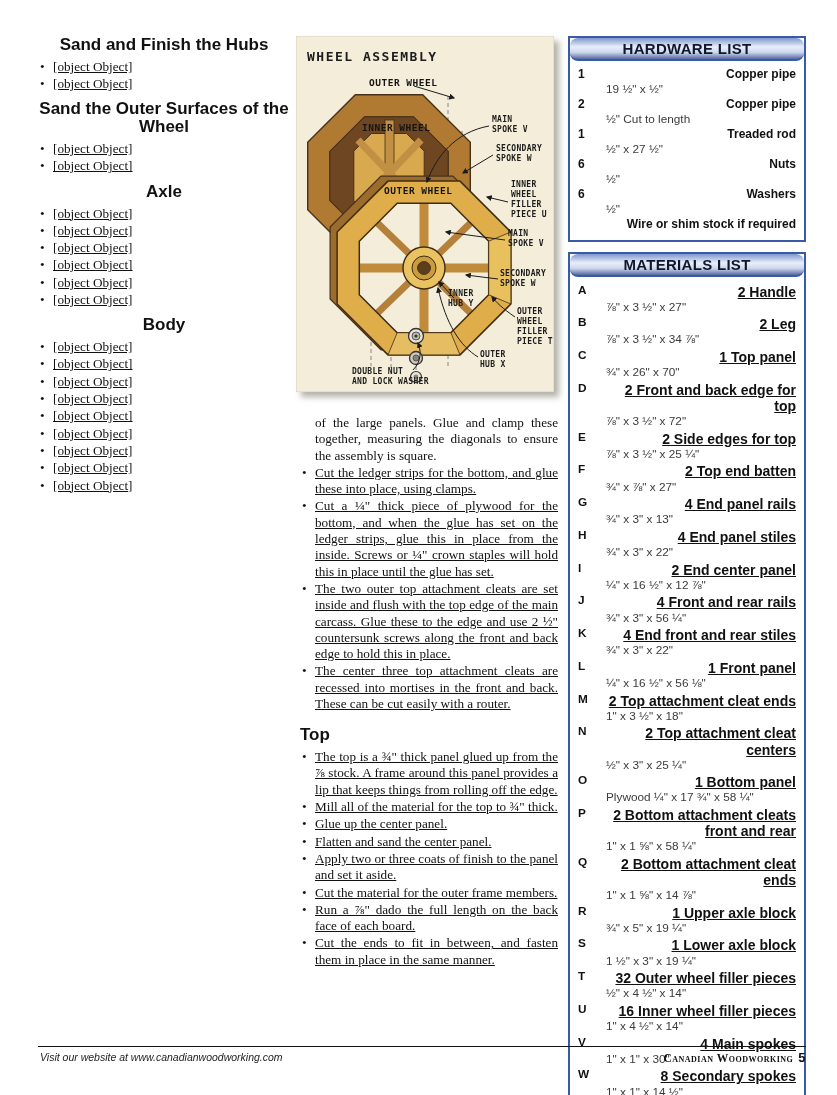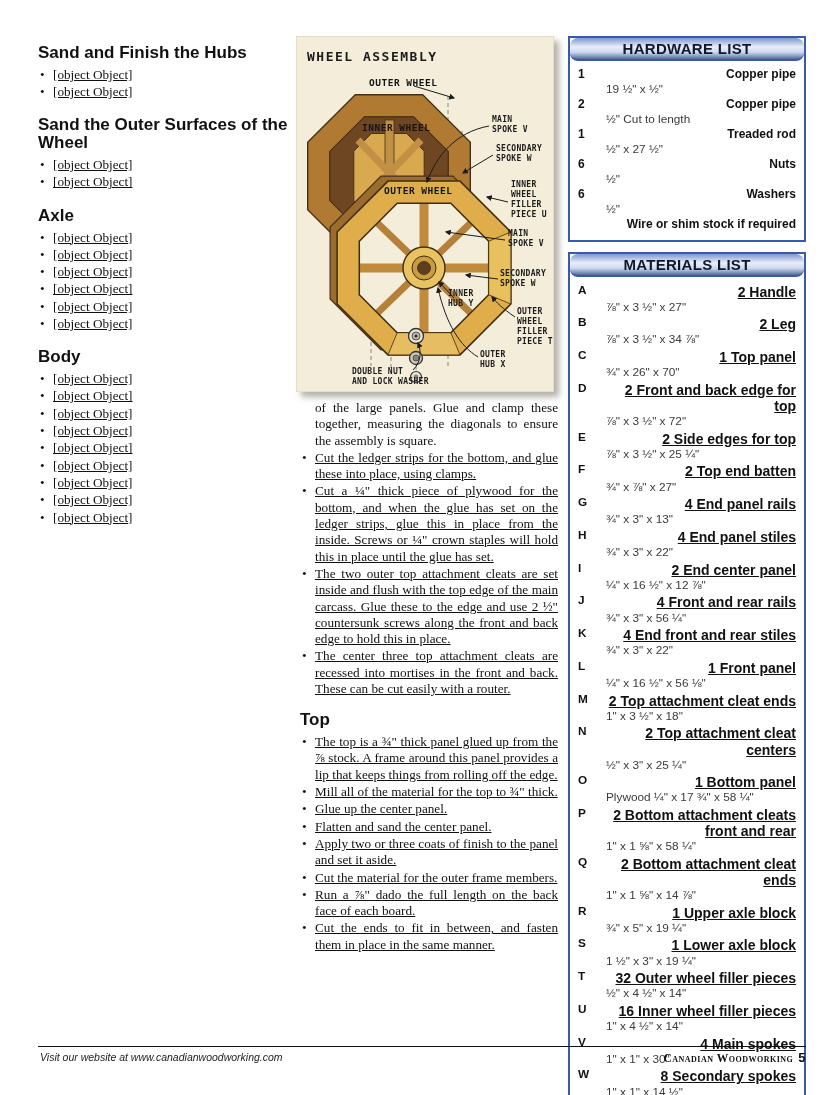--- a/index.html
+++ b/index.html
@@ -1,25 +1,25 @@
 <!DOCTYPE html>
 <html><head>
 <meta charset="utf-8">
 <style>
   html,body{margin:0;padding:0;background:#ffffff;}
   .page{position:relative;width:837px;height:1095px;background:#ffffff;overflow:hidden;
         font-family:"Liberation Serif","DejaVu Serif",serif;color:#111;}
   
   .col-left{position:absolute;left:38px;top:28px;width:252px;}
-  .col-mid{position:absolute;left:300px;top:400px;width:258px;}
+  .col-mid{position:absolute;left:300px;top:415px;width:258px;}
   .col-right{position:absolute;left:568px;top:36px;width:238px;}
   
   .sec-heading{font-family:"Liberation Sans","DejaVu Sans",sans-serif;font-weight:bold;
                font-size:17px;line-height:1.05;margin:14px 0 5px 0;}
-  .sec-heading:first-child{margin-top:16px;}
+  .sec-heading:first-child{margin-top:8px;text-align:center;}
   .bullet{position:relative;padding-left:15px;font-size:13.2px;line-height:1.235;
           text-align:justify;margin-bottom:1px;text-decoration:underline;}
   .bullet::before{content:"•";position:absolute;left:2px;top:0;}
   .cont-par{font-size:13.2px;line-height:1.235;text-align:justify;padding-left:15px;margin-bottom:1px;}
   
   .list-box{border:2px solid #3a5aa8;background:#fff;margin-bottom:10px;}
   .list-head{height:21px;display:flex;align-items:center;justify-content:center;
              font-family:"Liberation Sans","DejaVu Sans",sans-serif;font-weight:bold;font-size:15px;
              color:#10172b;letter-spacing:.3px;
              background:linear-gradient(180deg,#7d97cf 0%,#e9eef9 42%,#cdd8ef 68%,#54699f 100%);

